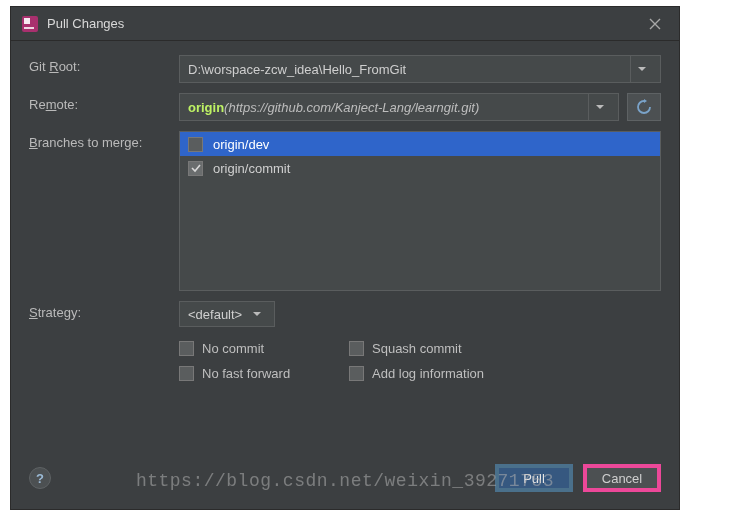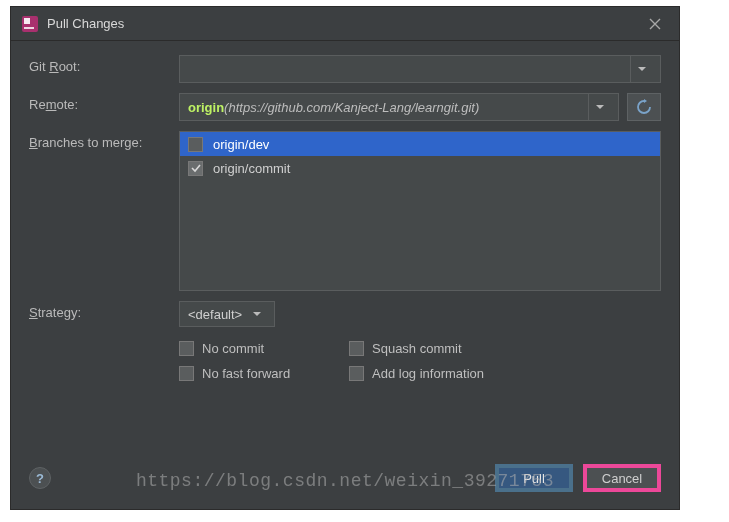--- a/index.html
+++ b/index.html
@@ -106,20 +106,21 @@
           </svg>
       </span>
     </div>
 
     <div class="body">
 
       <div class="row">
         <div class="label-col"><span>Git <span class="ul">R</span>oot:</span></div>
         <div class="field-col">
           <div class="combo">
+            <span>D:\worspace-zcw_idea\Hello_FromGit</span>
             <span class="arrow">
                 <svg viewBox="0 0 8 8">
                   <path d="M0 2 L4 6 L8 2 Z"></path>
                 </svg>
               </span>
           </div>
         </div>
       </div>
 
 

